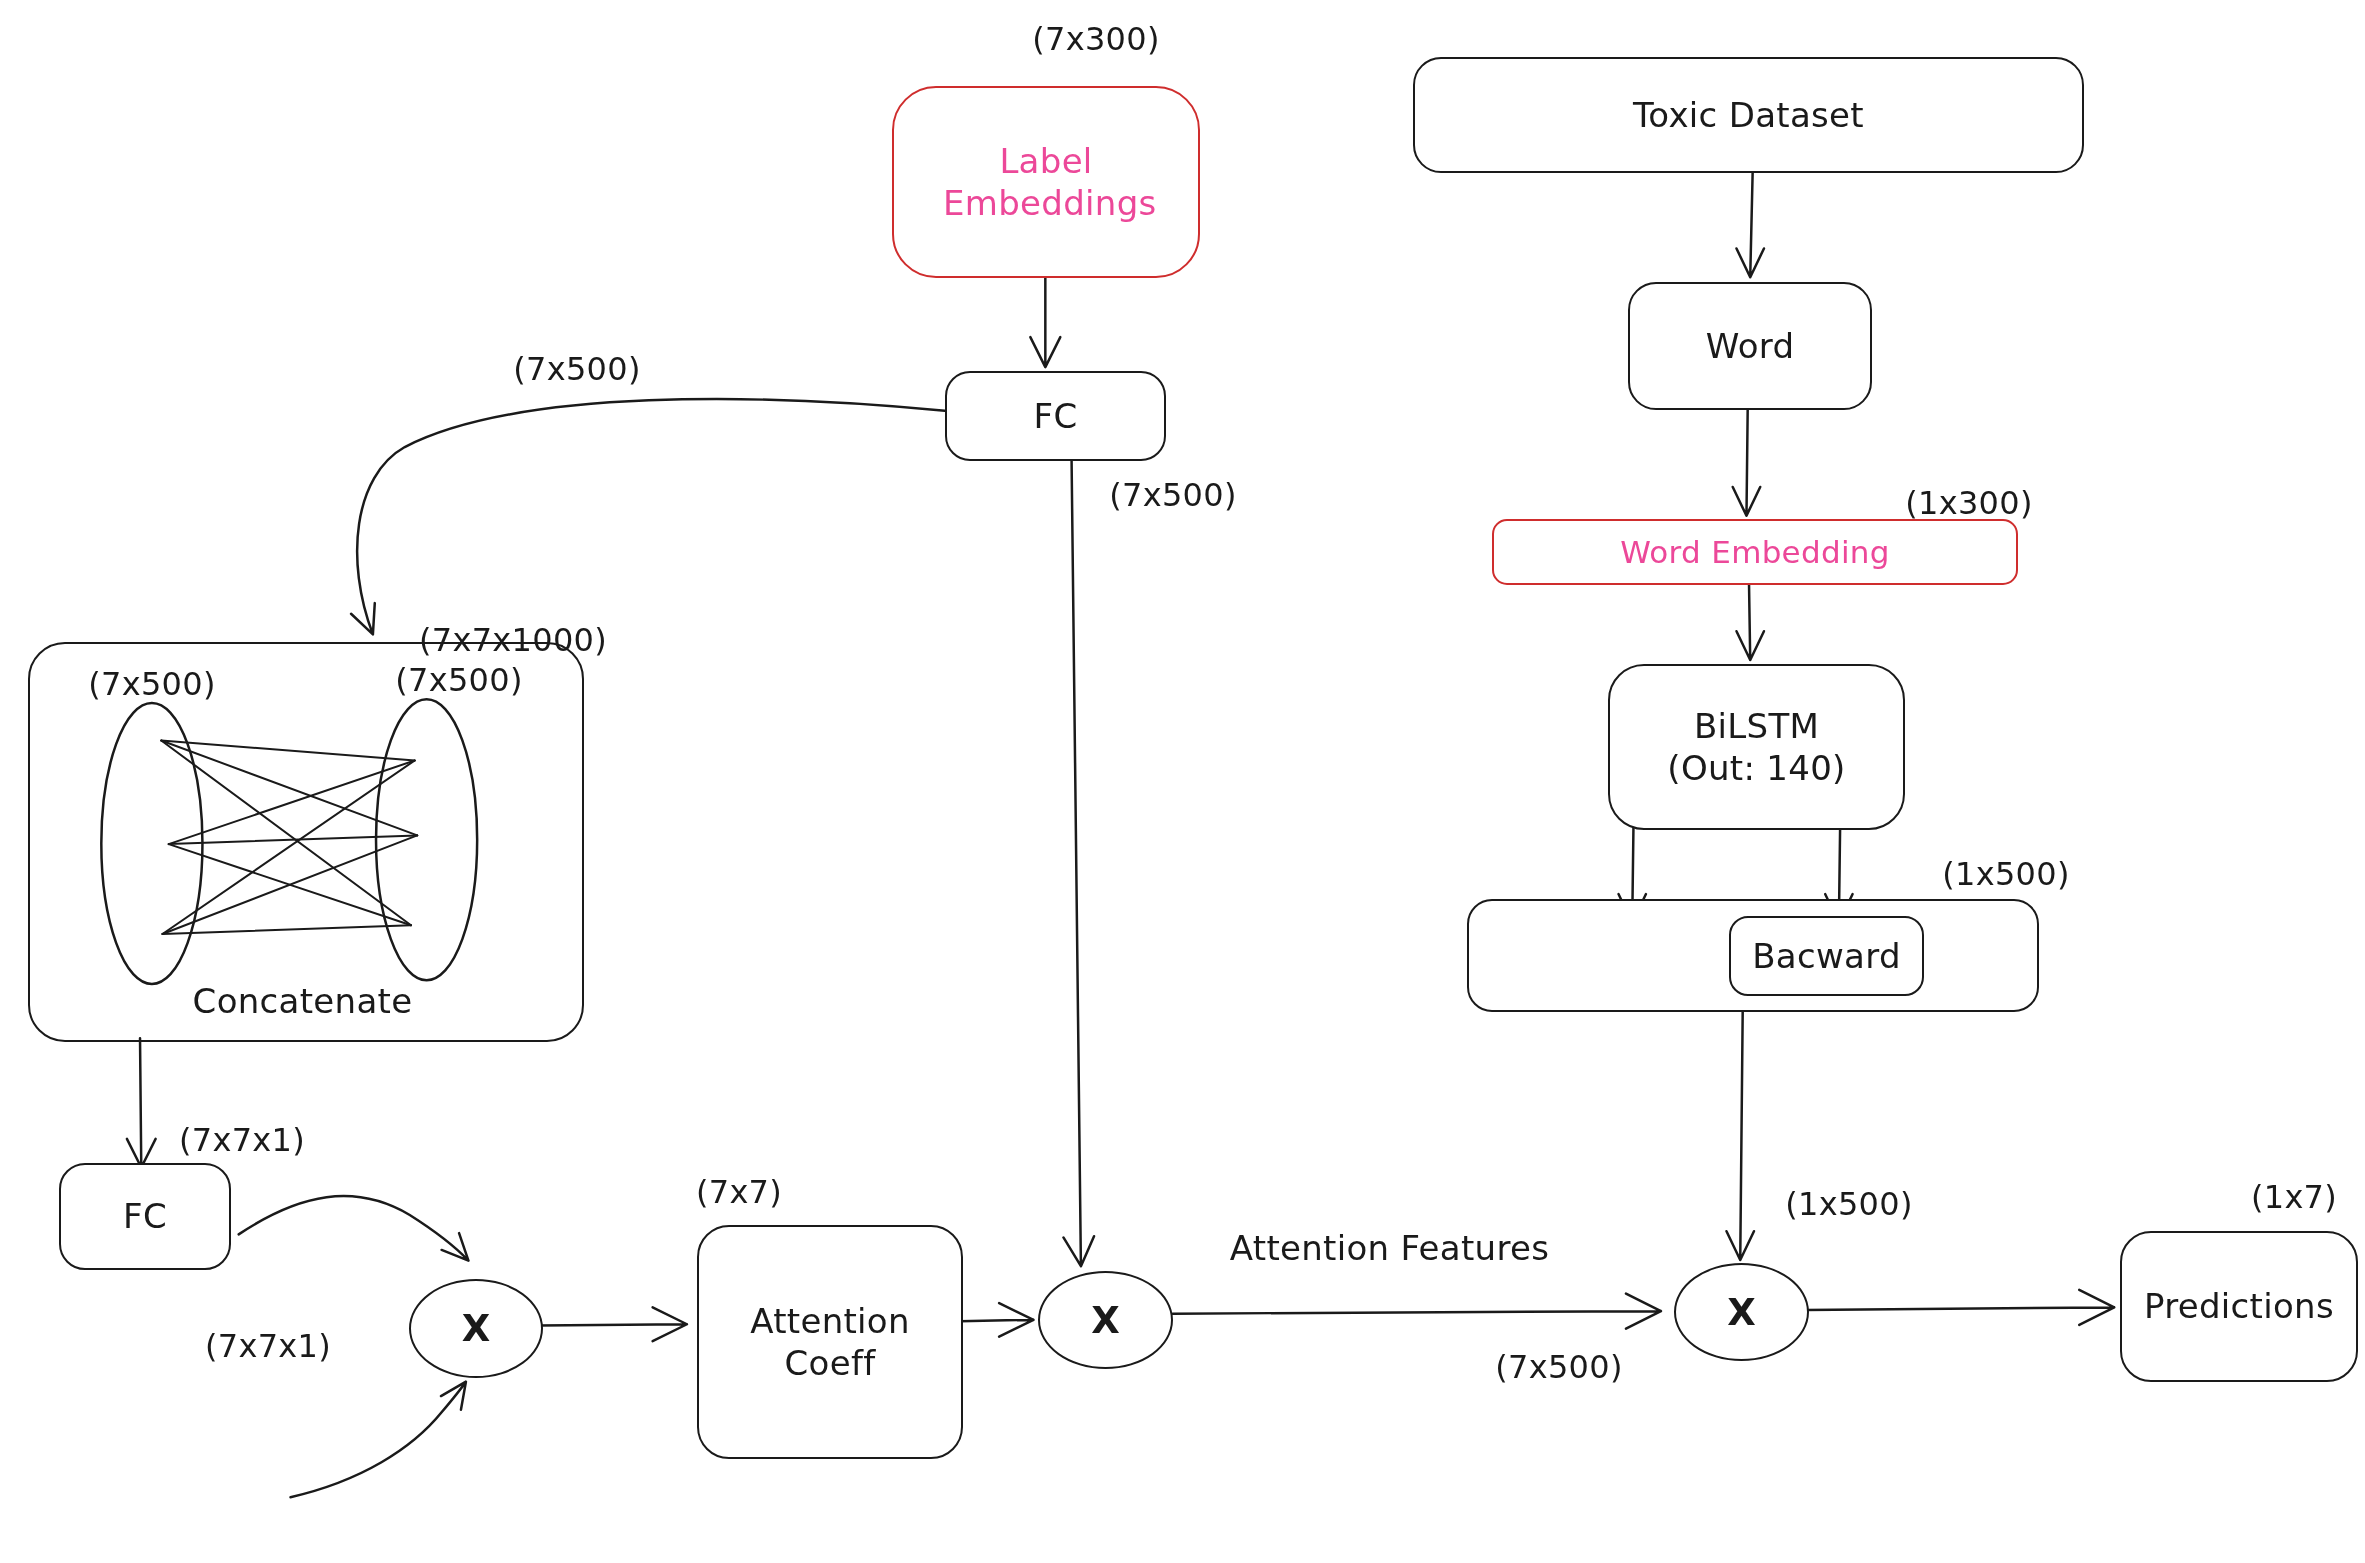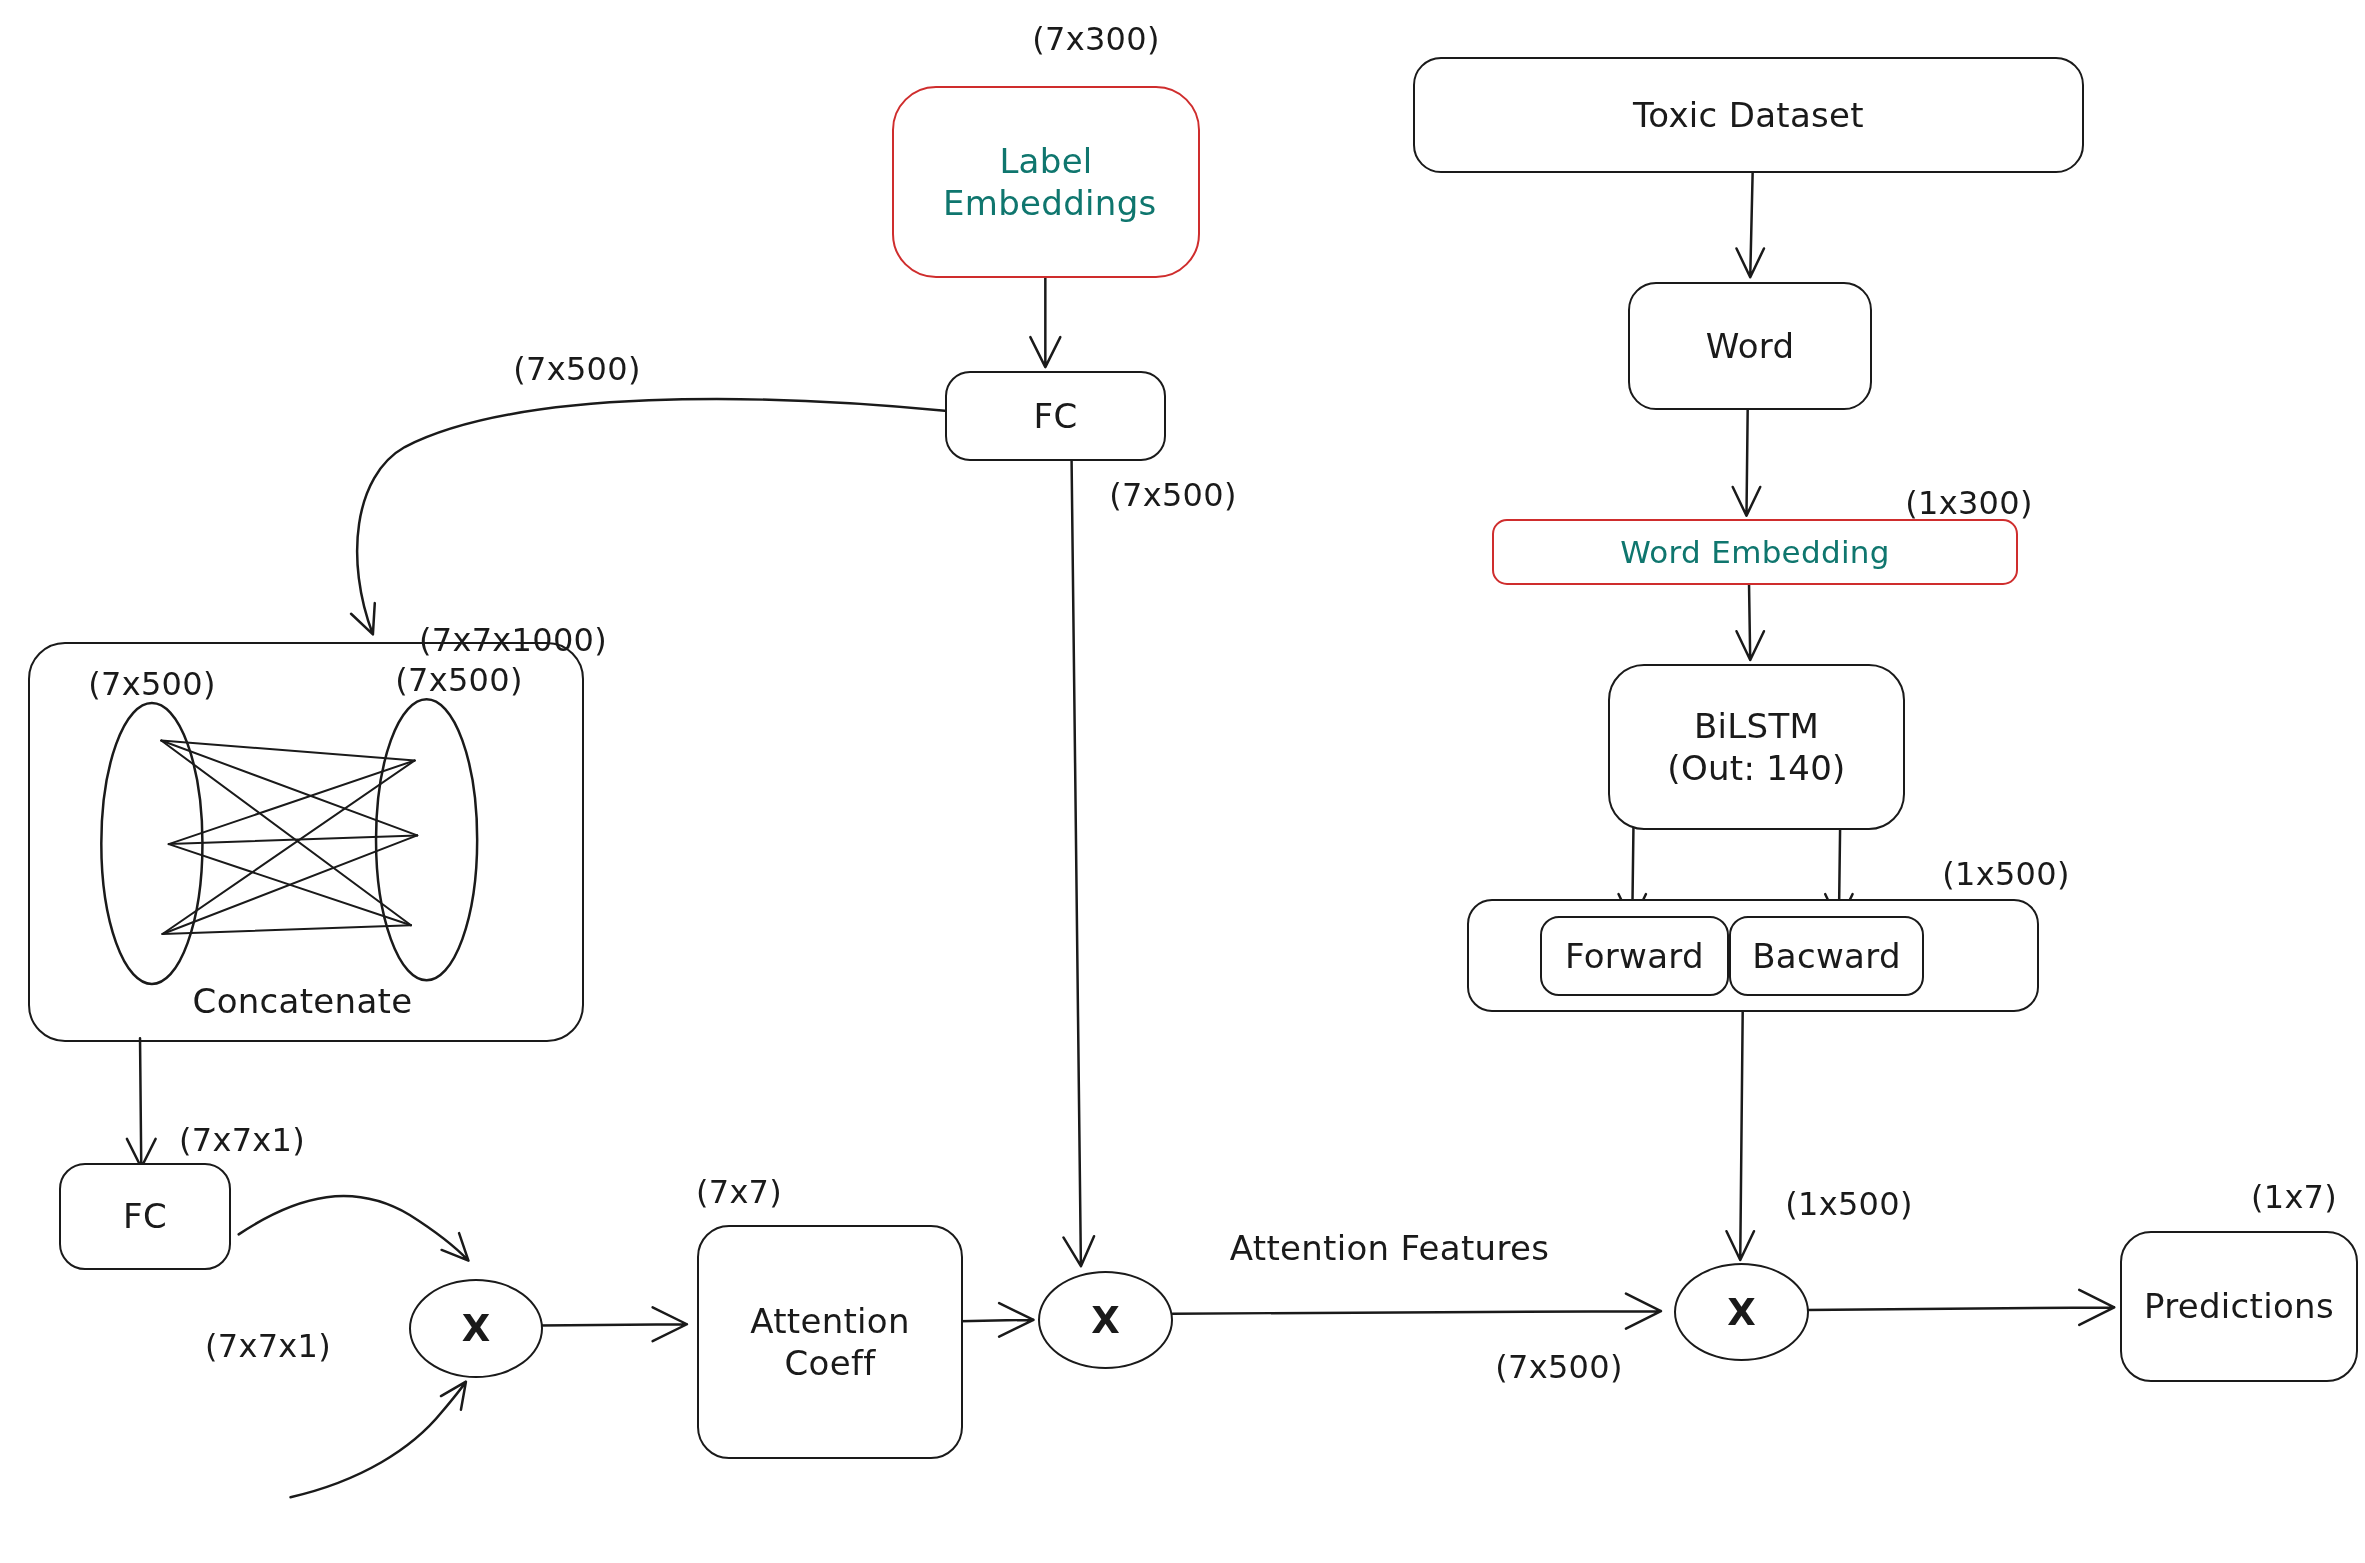--- a/index.html
+++ b/index.html
@@ -19,21 +19,21 @@
   #wires .thin{stroke-width:3.2;}
   .box{
     position:absolute;
     border:2.5px solid #1a1a1a;
     background:#ffffff;
     display:flex;align-items:center;justify-content:center;
     text-align:center;
     font-size:34px;line-height:1.25;
     letter-spacing:0.3px;
   }
-  .box.red{border-color:#cf2d2d;color:#0f766e;}
+  .box.red{border-color:#cf2d2d;color:#ec4899;}
   .lbl{
     position:absolute;
     display:flex;align-items:center;justify-content:center;
     text-align:center;white-space:nowrap;
     font-size:32px;letter-spacing:0.3px;
   }
   .flow-lbl{font-size:34px;}
   .xnode{
     position:absolute;border:2.5px solid #1a1a1a;border-radius:50%;
     background:#ffffff;
@@ -162,23 +162,20 @@
   <div class="box" style="left:1608px;top:664px;width:293px;height:162px;border-radius:36px;">
     <span>
       <span style="display:block;">BiLSTM</span>
       <span style="display:block;">(Out: 140)</span>
     </span>
   </div>
 
   <div class="lbl" style="left:1881px;top:855px;width:250px;height:37px;">(1x500)</div>
 
   <div class="box" style="left:1467px;top:899px;width:568px;height:109px;border-radius:25px;">
-    <div class="box" style="left:71px;top:15px;width:185px;height:76px;border-radius:19px;">
-      <span>Forward</span>
-    </div>
     <div class="box" style="left:260px;top:15px;width:191px;height:76px;border-radius:19px;">
       <span>Bacward</span>
     </div>
   </div>
 
   <div class="lbl" style="left:1724px;top:1185px;width:250px;height:37px;">(1x500)</div>
 
   <div class="xnode" style="left:1674px;top:1263px;width:131px;height:94px;">
     <span>X</span>
   </div>

